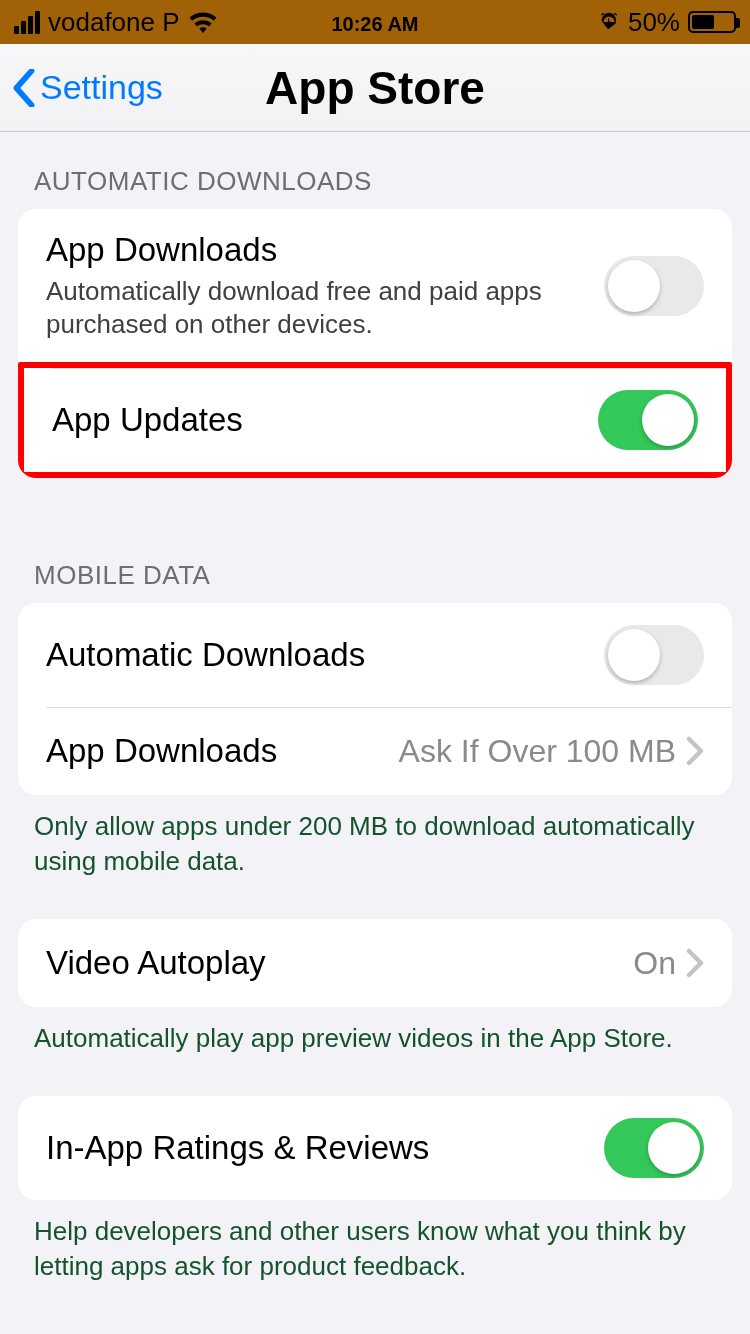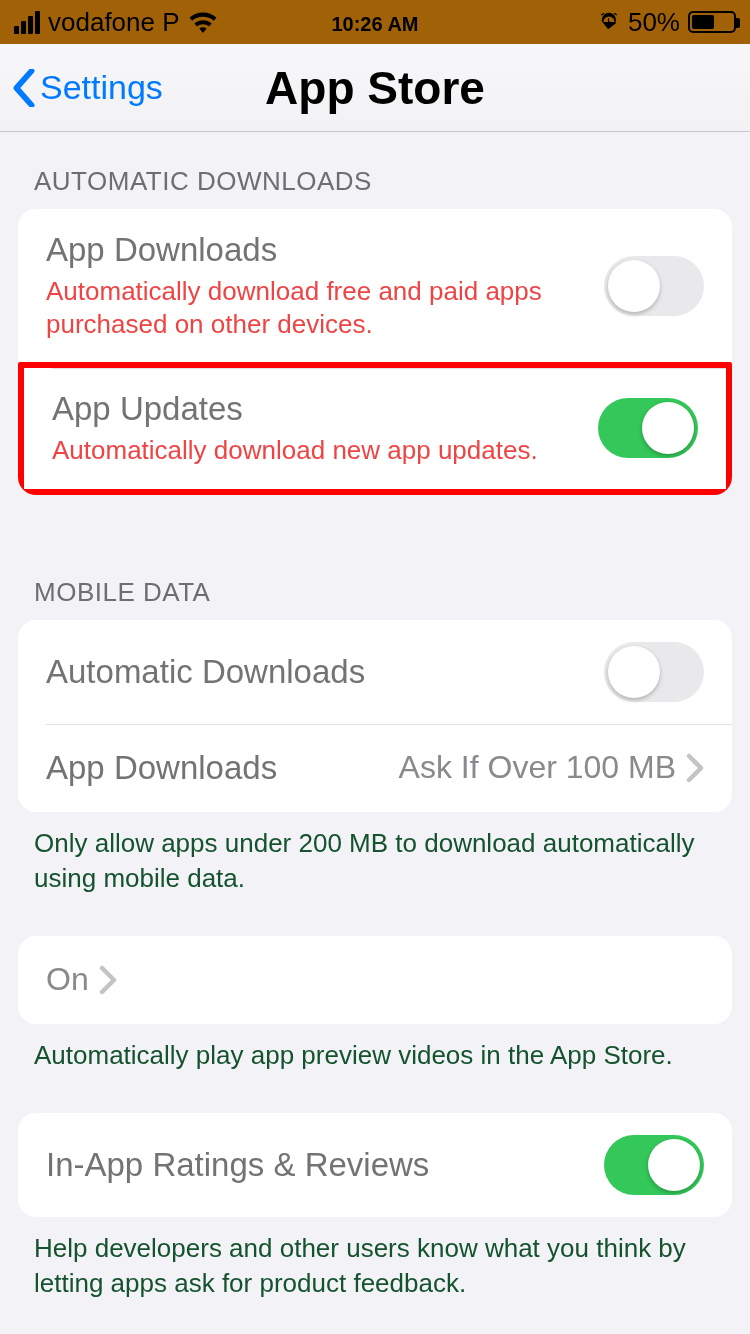--- a/index.html
+++ b/index.html
@@ -86,22 +86,22 @@
     min-height: 88px;
     position:relative;
   }
   .row + .row::before {
     content:"";
     position:absolute;
     top:0; left:28px; right:0;
     height:1px; background:#e0e0e3;
   }
   .row-body { flex:1; display:flex; flex-direction:column; gap:6px; }
-  .row-title { font-size: 33px; font-weight:400; color:#737373; }
-  .row-sub { font-size: 26px; color:#ef4444; line-height:1.25; }
+  .row-title { font-size: 33px; font-weight:400; color:#000000; }
+  .row-sub { font-size: 26px; color:#404040; line-height:1.25; }
   .row-value { font-size: 32px; color:#8a8a8e; margin-right: 10px; }
   .chevron svg { width:18px; height:30px; display:block; }
   .chevron { color:#c4c4c8; }
 
   
   .toggle {
     width: 100px; height: 60px; border-radius: 30px;
     position:relative; flex-shrink:0;
     transition: background .2s;
   }
@@ -183,21 +183,20 @@
         <div class="row-title">App Downloads</div>
         <div class="row-sub">Automatically download free and paid apps purchased on other devices.</div>
       </div>
       <div class="toggle off">
           <div class="knob"></div>
         </div>
     </div>
     <div class="row highlight-box">
       <div class="row-body">
         <div class="row-title">App Updates</div>
-        <div class="row-sub">Automatically download new app updates.</div>
       </div>
       <div class="toggle on">
           <div class="knob"></div>
         </div>
     </div>
   </div>
 
   <div class="spacer"></div>
 
   <div class="section-header">MOBILE DATA</div>
@@ -221,20 +220,23 @@
           </svg>
       </span>
     </div>
   </div>
   <div class="footer-note">Only allow apps under 200 MB to download automatically using mobile data.</div>
 
   <div class="spacer-sm"></div>
 
   <div class="group">
     <div class="row">
+      <div class="row-body">
+        <div class="row-title">Video Autoplay</div>
+      </div>
       <div class="row-value">On</div>
       <span class="chevron">
         <svg viewBox="0 0 12 20">
             <polyline points="2,2 10,10 2,18" fill="none" stroke="currentColor" stroke-width="3" stroke-linecap="round" stroke-linejoin="round"></polyline>
           </svg>
       </span>
     </div>
   </div>
   <div class="footer-note">Automatically play app preview videos in the App Store.</div>
 

